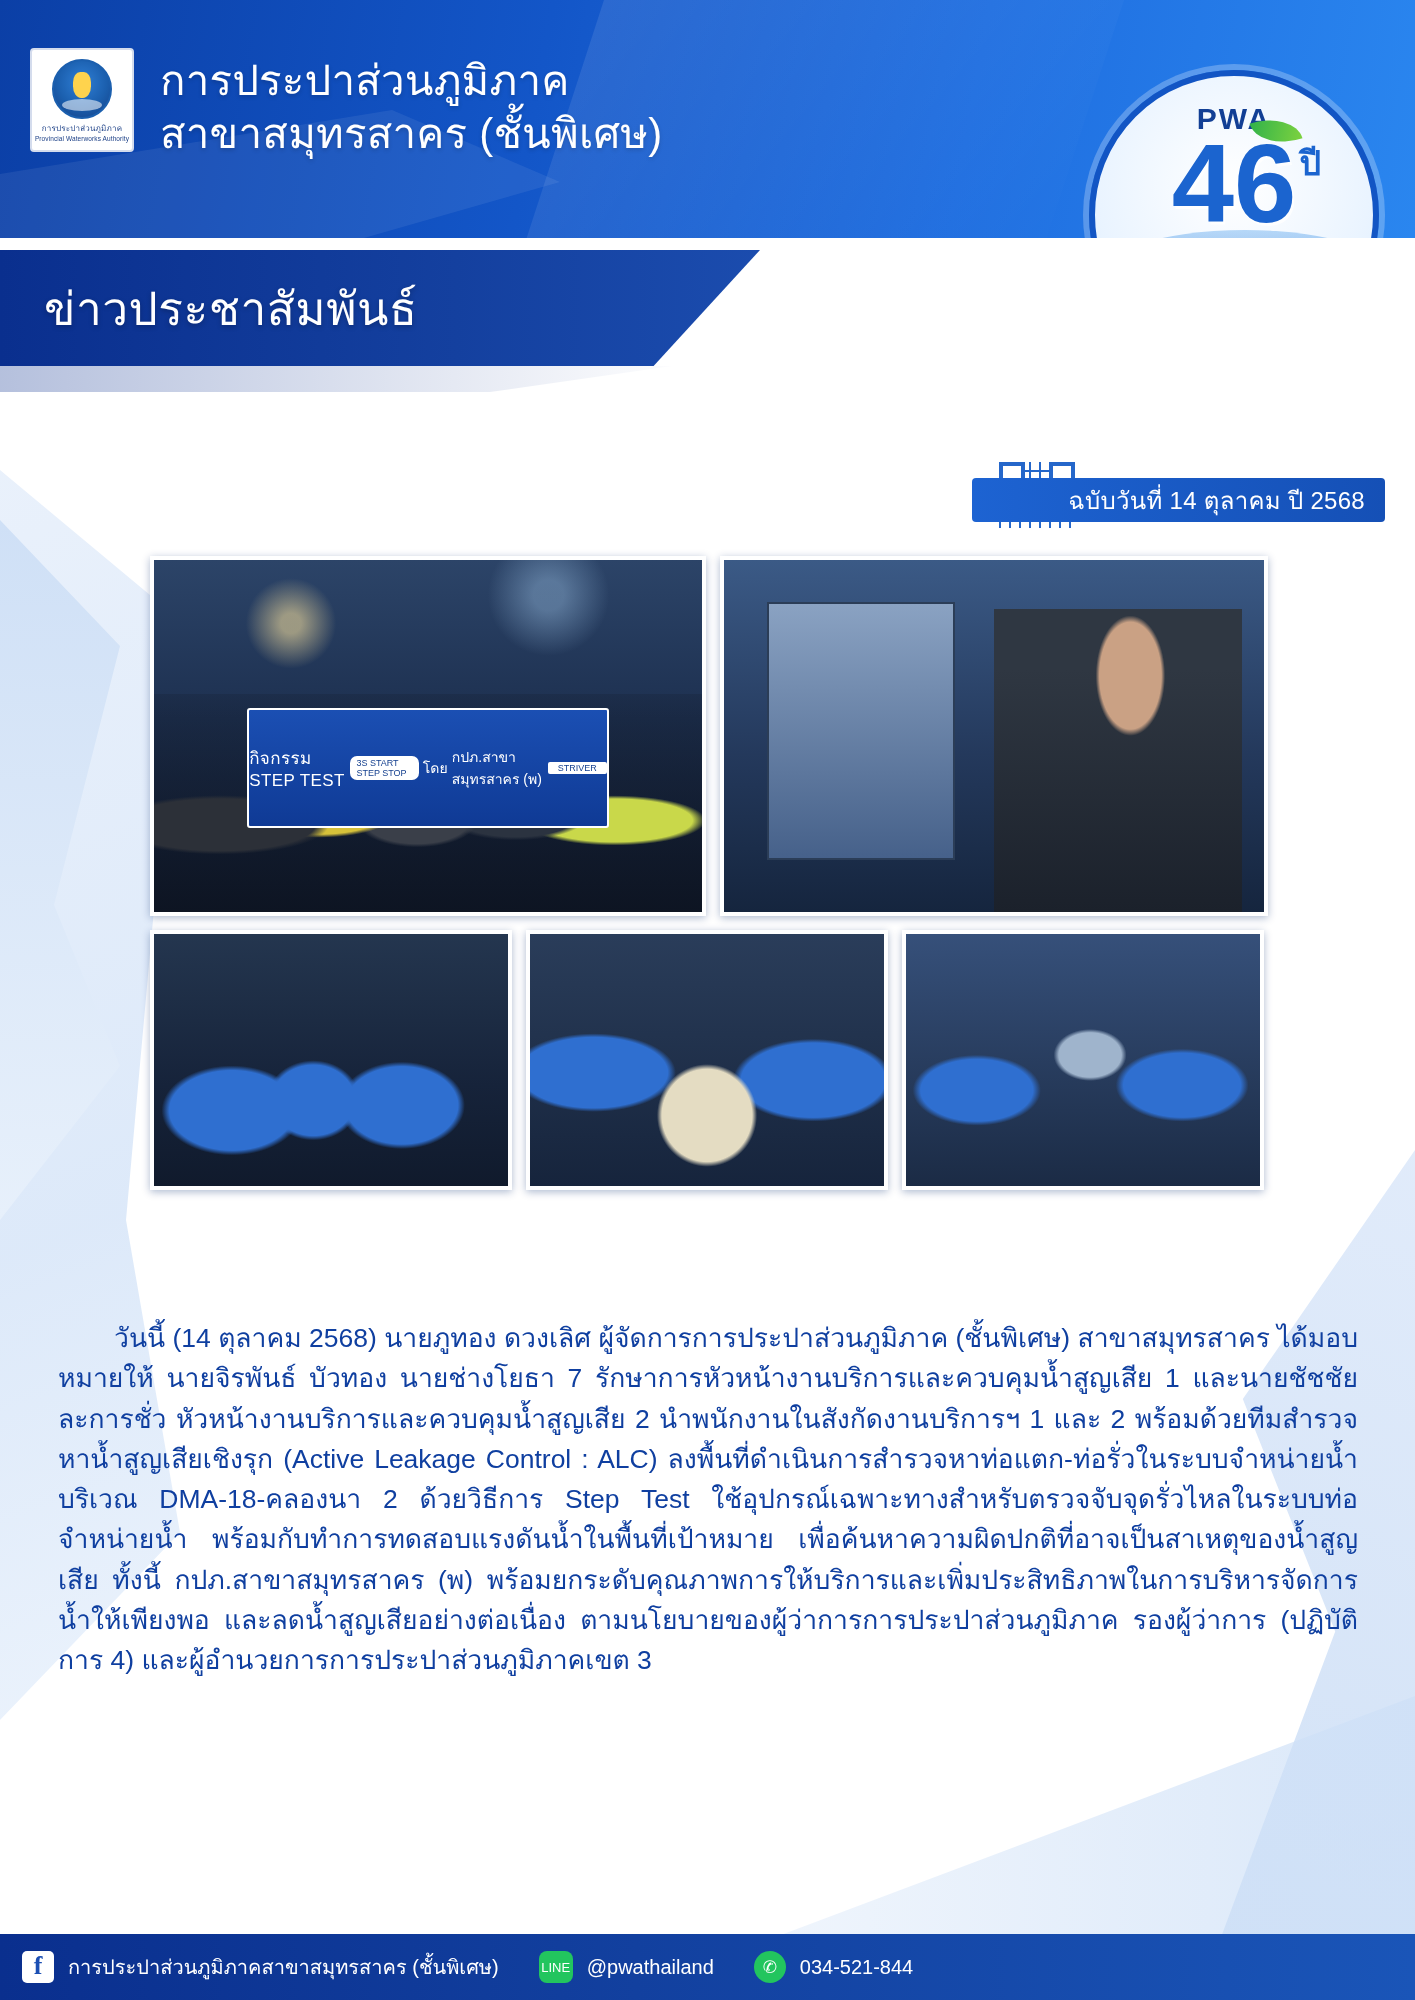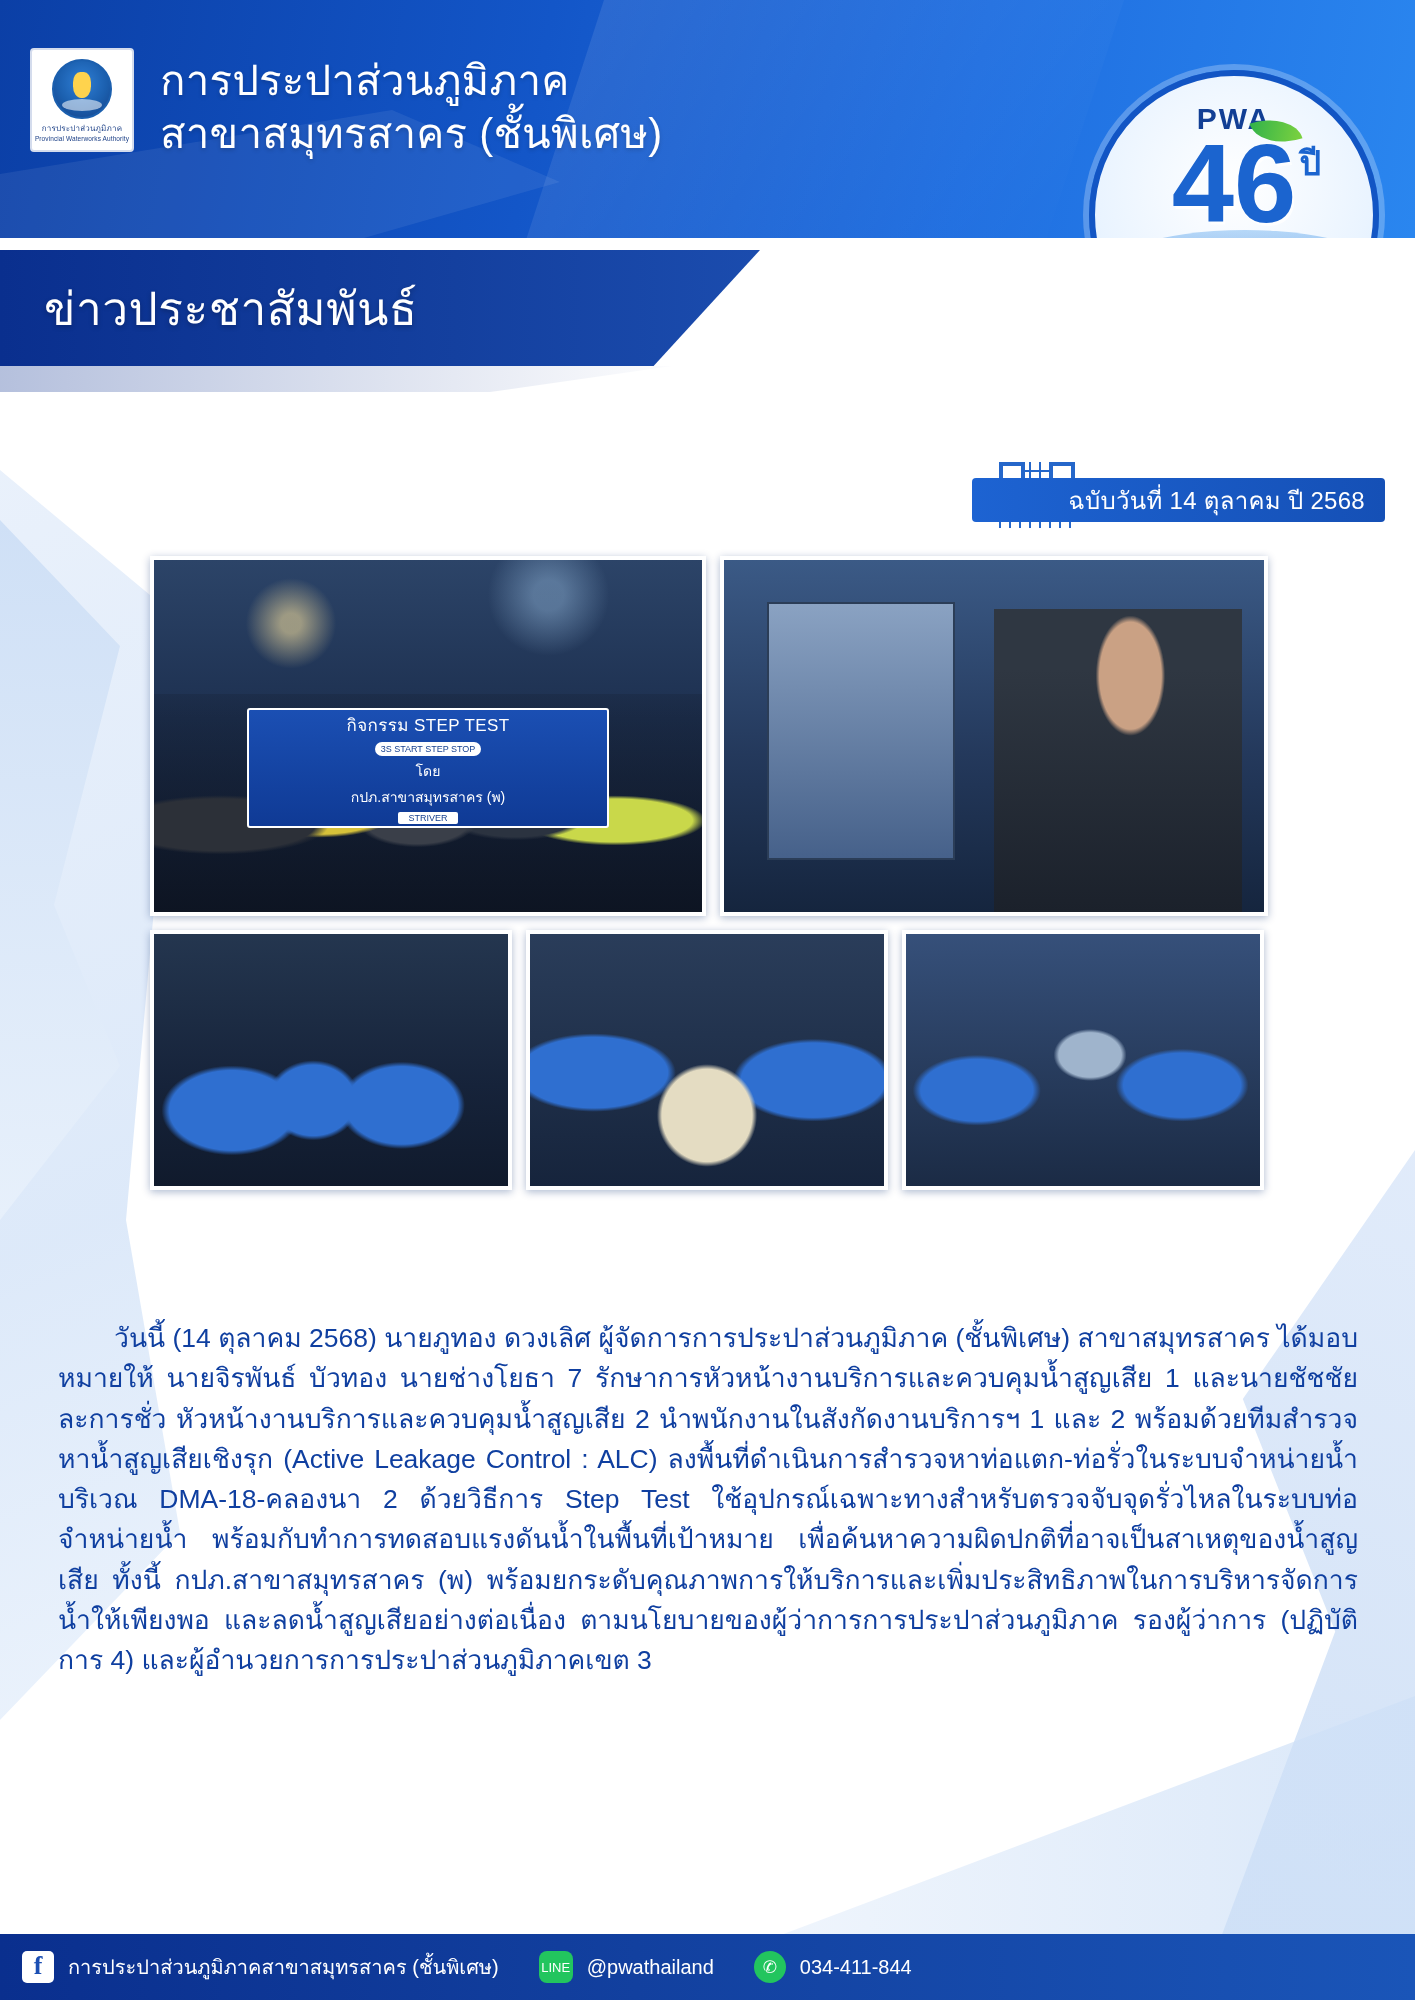--- a/index.html
+++ b/index.html
@@ -230,21 +230,21 @@
       radial-gradient(ellipse at 66% 56%, #2b3340 0 12%, transparent 14%),
       radial-gradient(ellipse at 84% 58%, #c9d84a 0 12%, transparent 14%),
       linear-gradient(180deg, rgba(20,30,48,.25), rgba(12,18,30,.85));
   }
   .banner-prop {
     position:absolute; left:17%; top:42%;
     width: 66%; height: 34%;
     background: linear-gradient(180deg,#1b4fb3,#0f3a95);
     border: 2px solid #ffffff;
     border-radius: 3px;
-    display:flex; flex-direction:column; align-items:center; justify-content:center;
+    display:flex; align-items:center; justify-content:center;
     color:#fff; font-size: 15px; gap: 4px;
   }
   .banner-prop .t1 { font-size: 17px; letter-spacing:.4px; }
   .banner-prop .t2 { font-size: 9px; background:#fff; color:#15408f; padding:2px 6px; border-radius:7px; }
   .banner-prop .t3 { font-size: 14px; }
   .banner-prop .t4 { font-size: 9px; background:#fff; color:#15408f; padding:1px 10px; border-radius:2px; }
 
   .ph-cabinet {
     position:absolute; inset:0;
     background:
@@ -417,16 +417,16 @@
 
 
   <div class="body-text"><span class="indent"></span><span>วันนี้ (14 ตุลาคม 2568) นายภูทอง ดวงเลิศ ผู้จัดการการประปาส่วนภูมิภาค (ชั้นพิเศษ) สาขาสมุทรสาคร ได้มอบหมายให้ นายจิรพันธ์ บัวทอง นายช่างโยธา 7 รักษาการหัวหน้างานบริการและควบคุมน้ำสูญเสีย 1 และนายชัชชัย ละการชั่ว หัวหน้างานบริการและควบคุมน้ำสูญเสีย 2 นำพนักงานในสังกัดงานบริการฯ 1 และ 2 พร้อมด้วยทีมสำรวจหาน้ำสูญเสียเชิงรุก (Active Leakage Control : ALC) ลงพื้นที่ดำเนินการสำรวจหาท่อแตก-ท่อรั่วในระบบจำหน่ายน้ำบริเวณ DMA-18-คลองนา 2 ด้วยวิธีการ Step Test ใช้อุปกรณ์เฉพาะทางสำหรับตรวจจับจุดรั่วไหลในระบบท่อจำหน่ายน้ำ พร้อมกับทำการทดสอบแรงดันน้ำในพื้นที่เป้าหมาย เพื่อค้นหาความผิดปกติที่อาจเป็นสาเหตุของน้ำสูญเสีย ทั้งนี้ กปภ.สาขาสมุทรสาคร (พ) พร้อมยกระดับคุณภาพการให้บริการและเพิ่มประสิทธิภาพในการบริหารจัดการน้ำให้เพียงพอ และลดน้ำสูญเสียอย่างต่อเนื่อง ตามนโยบายของผู้ว่าการการประปาส่วนภูมิภาค รองผู้ว่าการ (ปฏิบัติการ 4) และผู้อำนวยการการประปาส่วนภูมิภาคเขต 3</span></div>
 
   <div class="footer">
     <div class="fb-icon">f</div>
     <div class="footer-text">การประปาส่วนภูมิภาคสาขาสมุทรสาคร (ชั้นพิเศษ)</div>
     <div class="line-icon">LINE</div>
     <div class="footer-text">@pwathailand</div>
     <div class="phone-icon">✆</div>
-    <div class="footer-text">034-411-844</div>
+    <div class="footer-text">034-521-844</div>
   </div>
 
 </div>
 
 </body></html>

